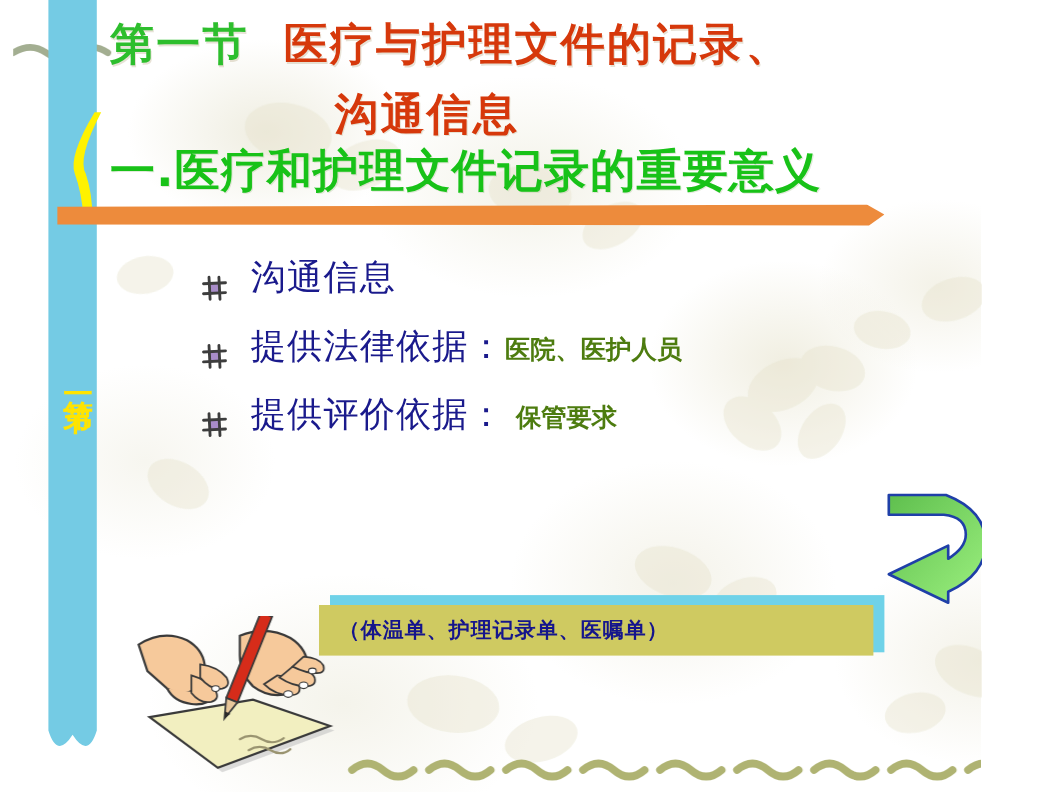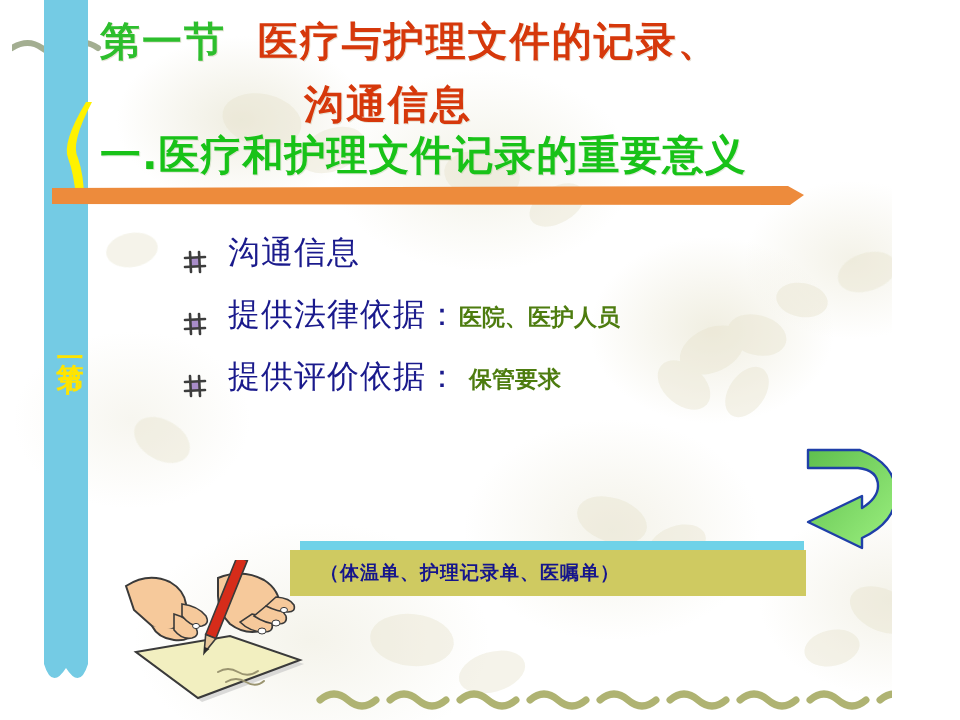--- a/index.html
+++ b/index.html
@@ -177,21 +177,20 @@
   }
   .callout {
     position: absolute;
     left: 278px;
     top: 550px;
     width: 504px;
     height: 46px;
     background: #CFCA61;
     display: flex;
     align-items: center;
-    padding-left: 12px;
   }
   .callout-text {
     color: #15158C;
     font-size: 19px;
     font-weight: 700;
     letter-spacing: 1px;
     padding-left: 18px;
     white-space: nowrap;
     font-family: "DejaVu Sans", "Liberation Sans", sans-serif;
   }

